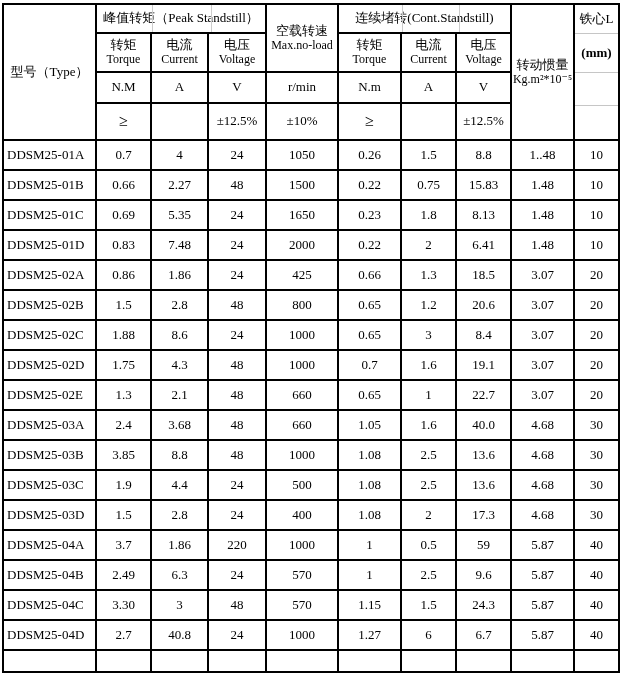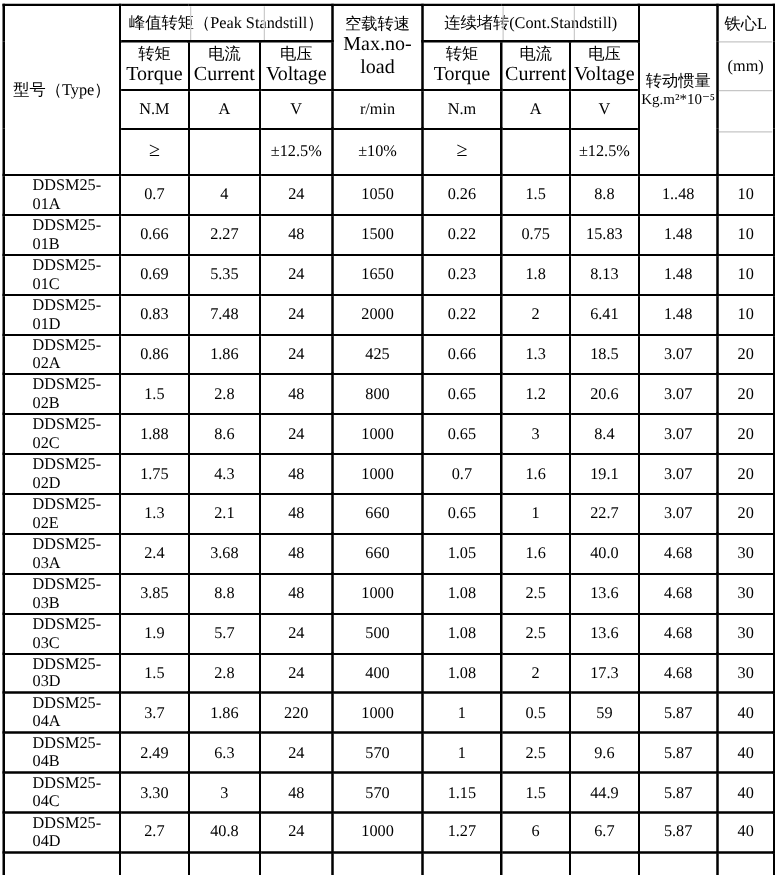--- a/index.html
+++ b/index.html
@@ -28,37 +28,37 @@
     position: relative;
     background: #ffffff;
   }
   tr.hr1 { height: 29px; }
   tr.hr2 { height: 39px; }
   tr.hr3 { height: 31px; }
   tr.hr4 { height: 37px; }
   tbody.data tr { height: 30px; }
   tbody.partial tr { height: 22px; }
   .cn { font-size: 13px; display: block; }
-  .en { font-size: 16px; display: block; }
+  .en { font-size: 12px; display: block; }
   .unit { font-size: 13px; margin-left: 32px; }
   .gte { font-size: 16px; }
   td.model {
     text-align: left;
-    padding-left: 22px;
+    padding-left: 3px;
     font-size: 13px;
   }
   
   .faint-h { position: absolute; left: 0; right: 0; height: 1px; background: #c6c6c6; }
   .faint-v { position: absolute; top: 0; bottom: 0; width: 1px; background: #cccccc; }
   
   td.core-cell { vertical-align: top; }
   .core-top { position: absolute; top: 0; left: 0; right: 0; height: 28px;
               display: flex; align-items: center; justify-content: center; font-size: 13px; }
   .core-mid { position: absolute; top: 29px; left: 0; right: 0; height: 38px;
-              display: flex; align-items: center; justify-content: center; font-size: 13px; }
+              display: flex; align-items: center; justify-content: center; font-size: 13px; font-weight: bold; }
   .sup-unit { font-size: 12px; }
 </style>
 </head>
 <body>
 
 <div class="sheet">
   <table class="spec">
     <colgroup>
       <col style="width:93px">
         <col style="width:55px">
@@ -274,21 +274,21 @@
     <td>1000</td>
     <td>1.08</td>
     <td>2.5</td>
     <td>13.6</td>
     <td>4.68</td>
     <td>30</td>
   </tr>
         <tr>
     <td class="model">DDSM25-03C</td>
     <td>1.9</td>
-    <td>5.7</td>
+    <td>4.4</td>
     <td>24</td>
     <td>500</td>
     <td>1.08</td>
     <td>2.5</td>
     <td>13.6</td>
     <td>4.68</td>
     <td>30</td>
   </tr>
         <tr>
     <td class="model">DDSM25-03D</td>
@@ -327,21 +327,21 @@
     <td>40</td>
   </tr>
         <tr>
     <td class="model">DDSM25-04C</td>
     <td>3.30</td>
     <td>3</td>
     <td>48</td>
     <td>570</td>
     <td>1.15</td>
     <td>1.5</td>
-    <td>44.9</td>
+    <td>24.3</td>
     <td>5.87</td>
     <td>40</td>
   </tr>
         <tr>
     <td class="model">DDSM25-04D</td>
     <td>2.7</td>
     <td>40.8</td>
     <td>24</td>
     <td>1000</td>
     <td>1.27</td>

